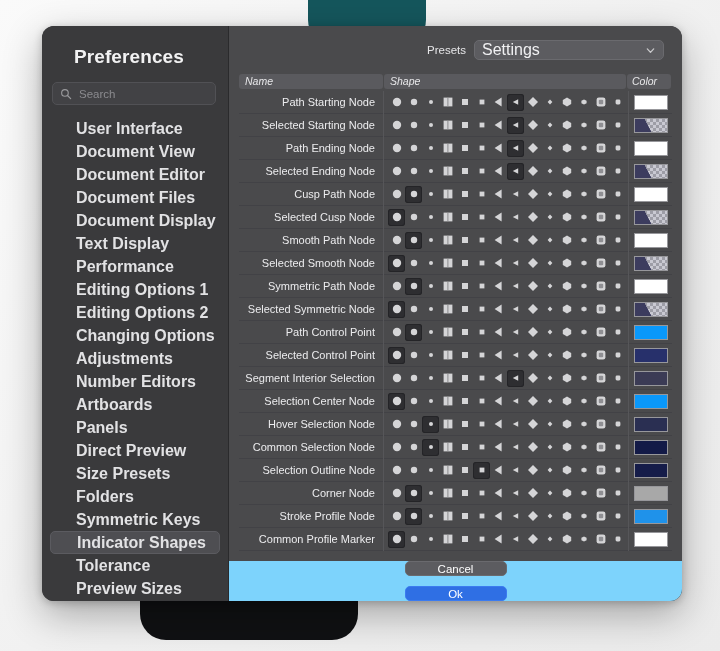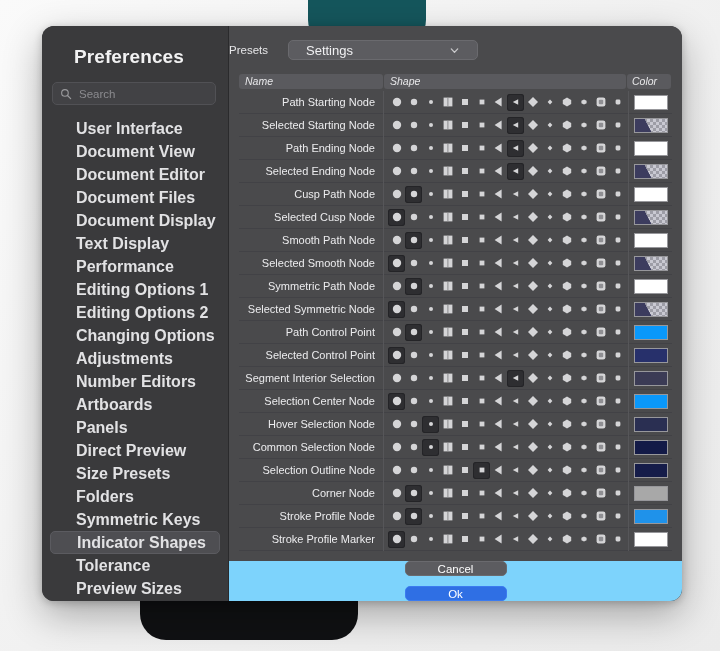--- a/index.html
+++ b/index.html
@@ -100,36 +100,36 @@
     flex: 1;
     background: #4a4a4c;
     display: flex;
     flex-direction: column;
     position: relative;
   }
   .presets-bar {
     height: 48px;
     display: flex;
     align-items: center;
+    justify-content: flex-end;
     padding-right: 18px;
-    gap: 0;
+    gap: 8px;
   }
   .presets-label { color: #e6e6e8; font-size: 11.5px; }
   .presets-select {
     width: 190px; height: 20px;
     background: #5c5c60;
     border: 1px solid #6a6a6e;
     border-radius: 5px;
     display: flex; align-items: center;
-    padding: 0 17px;
+    padding: 0 7px;
     box-sizing: border-box;
     color: #f0f0f2;
-    font-size: 13px;
+    font-size: 16px;
     justify-content: space-between;
-    margin-left: 20px;
   }
   .chev { width: 11px; height: 11px; opacity: .8; }
   
   .table-wrap {
     margin: 0 10px 0 10px;
     flex: 1;
     overflow: hidden;
     position: relative;
   }
   .thead {
@@ -1814,21 +1814,21 @@
                   <svg viewBox="0 0 14 14" width="14" height="14" class="glyph">
                     <rect x="4.6" y="4.6" width="4.8" height="4.8" rx="1.4" fill="#d5d5d7"></rect>
                   </svg>
                 </div>
               </div>
               <div class="cell-color">
                 <div class="swatch" style="background: rgb(31, 146, 234);"></div>
               </div>
             </div>
             <div class="row">
-              <div class="cell-name">Stroke Profile Marker</div>
+              <div class="cell-name">Common Profile Marker</div>
               <div class="cell-shapes">
                 <div class="shape-cell sel">
                   <svg viewBox="0 0 14 14" width="14" height="14" class="glyph">
                     <circle cx="7" cy="7" r="4.2" fill="#d5d5d7"></circle>
                   </svg>
                 </div>
                 <div class="shape-cell">
                   <svg viewBox="0 0 14 14" width="14" height="14" class="glyph">
                     <circle cx="7" cy="7" r="3.2" fill="#d5d5d7"></circle>
                   </svg>

